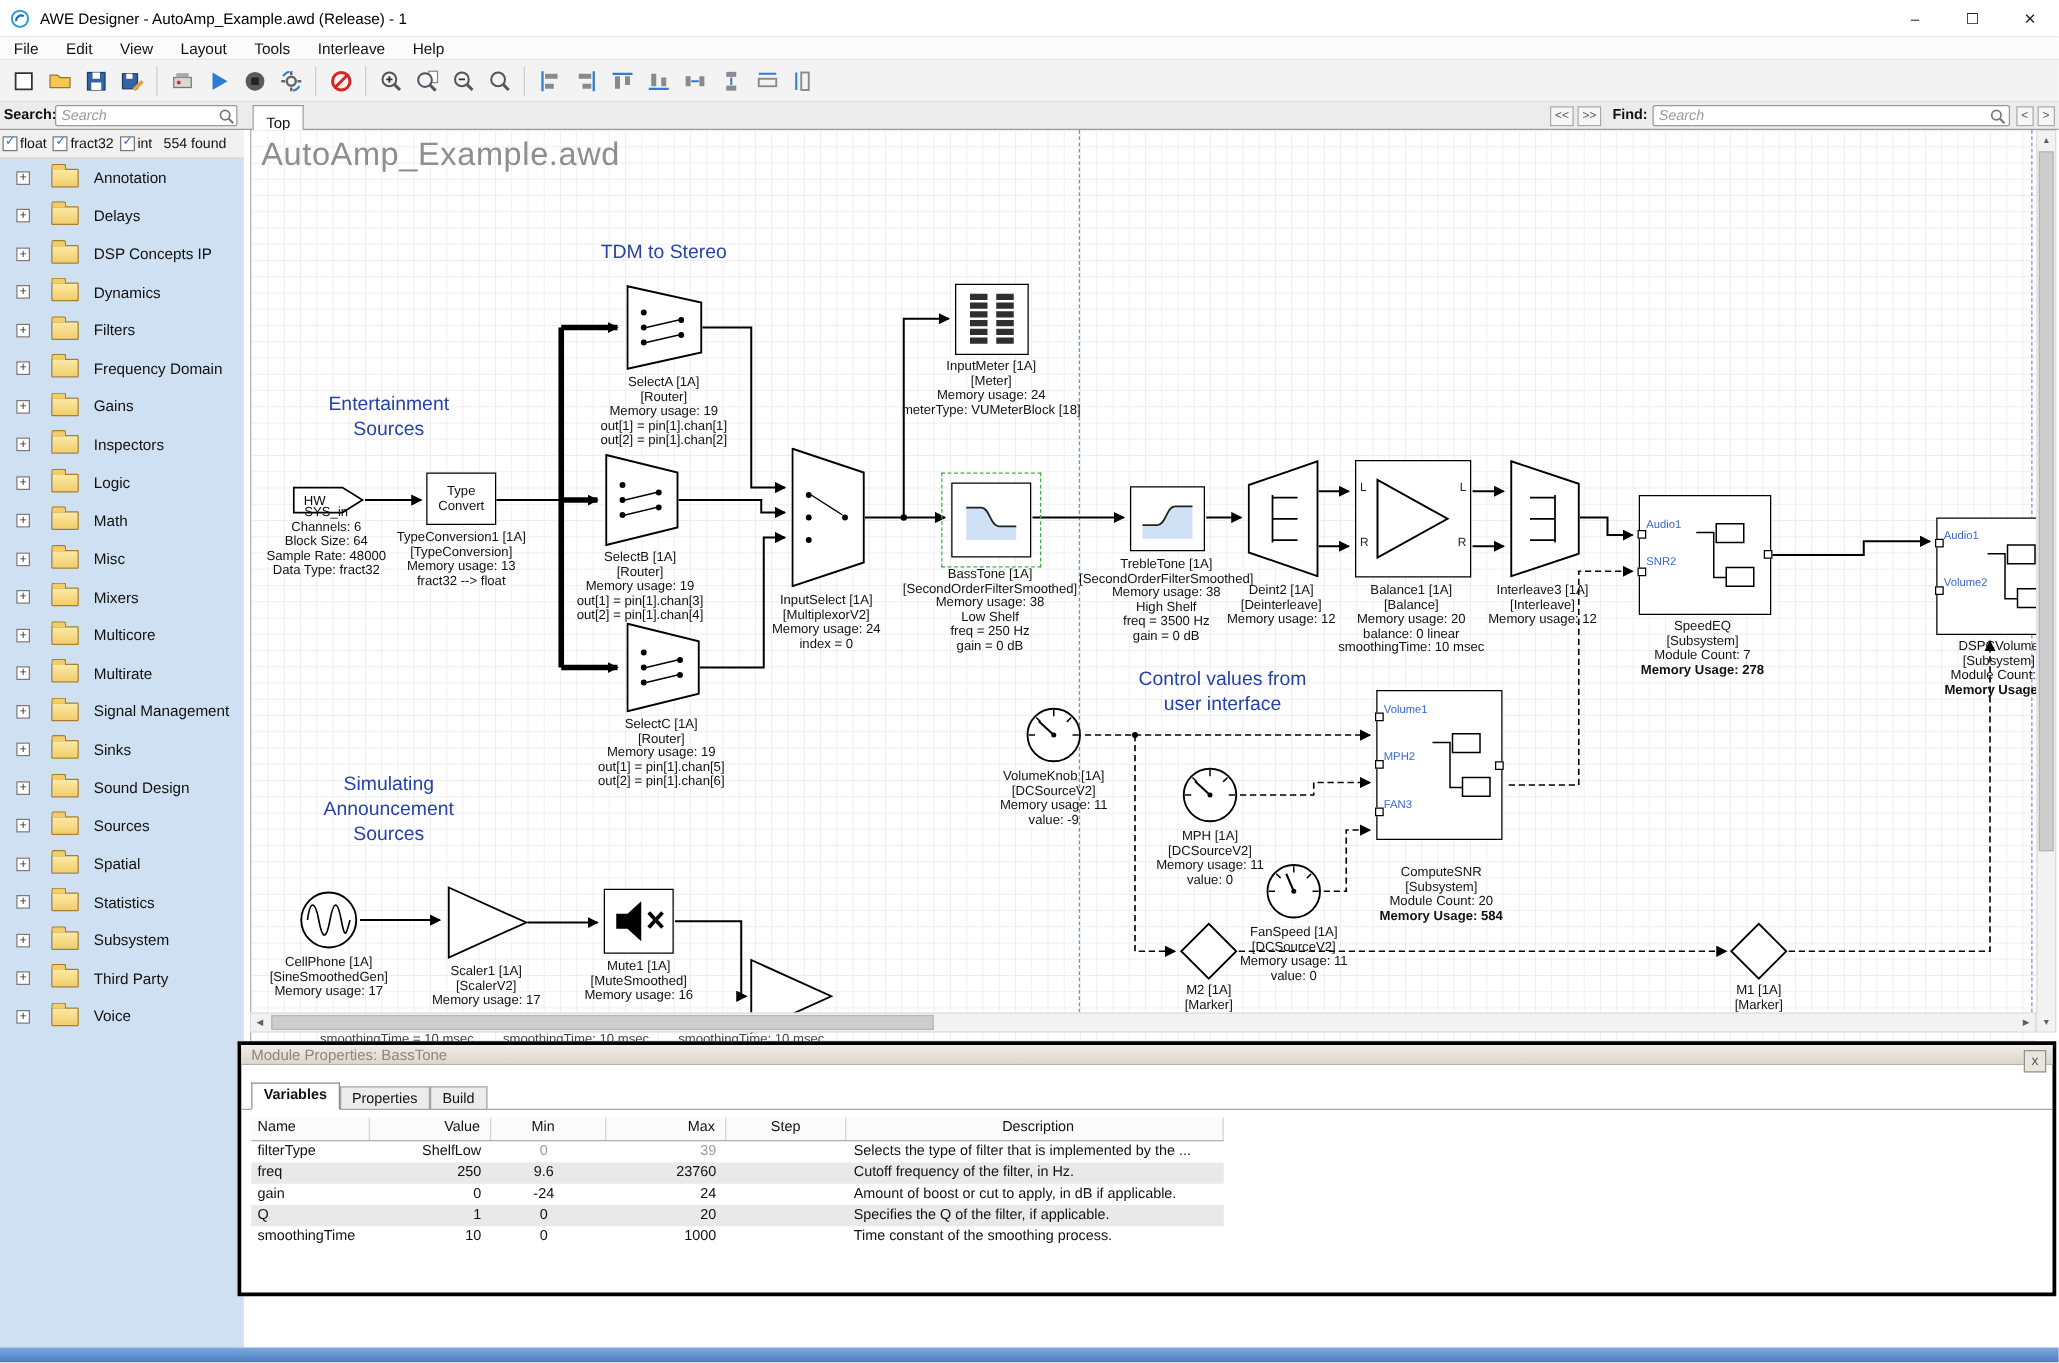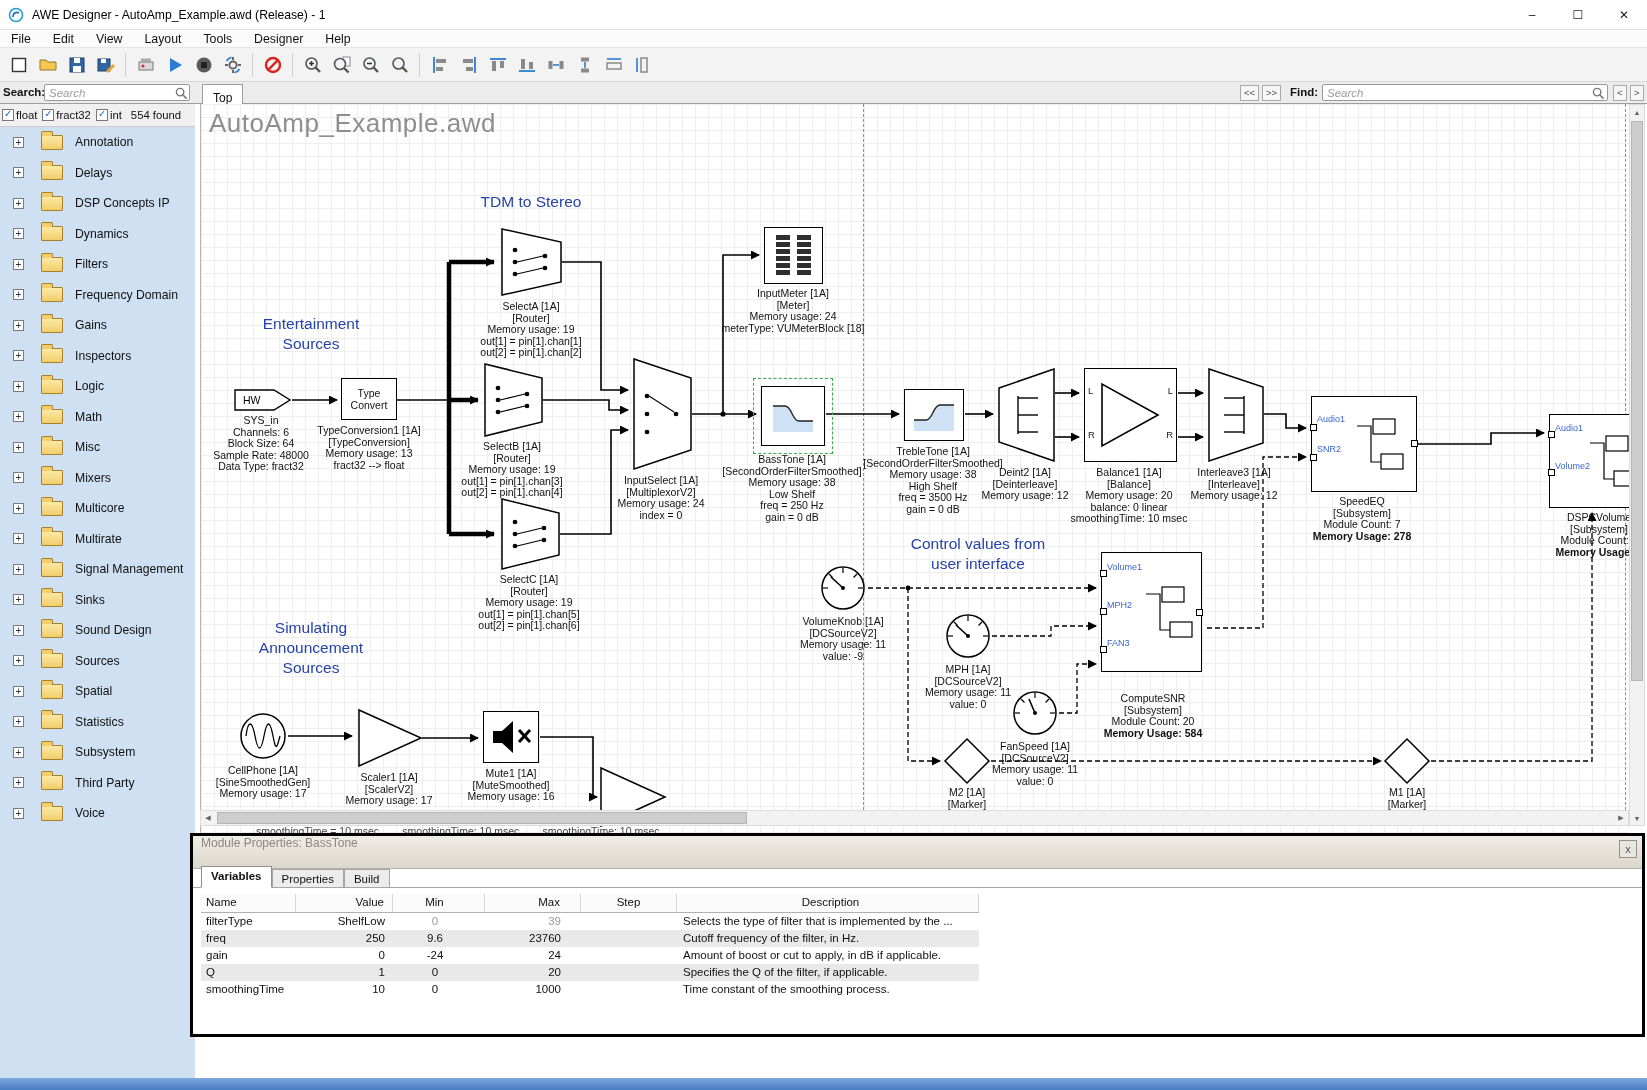--- a/index.html
+++ b/index.html
@@ -87,38 +87,38 @@
 
   
   .hscroll{position:absolute;left:200px;top:810px;width:1429px;height:16px;background:#f2f2f2;border:1px solid #dcdcdc}
   .vscroll{position:absolute;left:1629px;top:104px;width:16px;height:722px;background:#f2f2f2;border:1px solid #dcdcdc}
   .sb-arrow{position:absolute;width:14px;height:14px;background:#f2f2f2;color:#606060;font-size:7px;
     display:flex;align-items:center;justify-content:center}
   .sb-thumb{position:absolute;background:#cdcdcd;border:1px solid #b5b5b5}
 
   
   .props{position:absolute;left:190px;top:833px;width:1455px;height:204px;background:#fff;border:3px solid #000}
-  .props-title{position:absolute;left:0;top:0;right:0;height:33px;background:linear-gradient(#f0ede7,#dcd7cc);
-    border-bottom:1px solid #b5b1a6;display:flex;align-items:flex-start}
+  .props-title{position:absolute;left:0;top:0;right:0;height:16px;background:linear-gradient(#f0ede7,#dcd7cc);
+    border-bottom:1px solid #b5b1a6;display:flex;align-items:flex-end}
   .props-title-text{margin-left:8px;font-size:12px;color:#8b877e}
   .props-close{position:absolute;right:5px;top:4px;width:18px;height:18px;background:#e8e6e0;border:1px solid #979289;
     font-size:11px;line-height:16px;text-align:center;color:#555}
   .ptab-line{position:absolute;left:0;top:51px;width:100%;height:1px;background:#a5a5a5}
   .ptab-row{position:absolute;left:8px;top:30px;height:22px;display:flex;align-items:flex-end}
   .ptab{font-size:11.5px;padding:3px 9px;border:1px solid #a5a5a5;background:#ececec;height:19px;position:relative}
   .ptab.active{background:#fff;height:22px;border-color:#8f8f8f;border-bottom:1px solid #fff;z-index:2;font-weight:bold}
   .ptable{position:absolute;left:8px;top:58px}
   .pthead{display:flex;border-bottom:1px solid #b0b0b0;background:#fbfbfb}
   .pth{font-size:11.5px;padding:2px 0;text-align:center;border-right:1px solid #d5d5d5;height:18px}
   .pth:first-child{text-align:left;padding-left:5px}
   .ptbody .prow{display:flex;height:17px}
   .ptbody .prow:nth-of-type(even){background:#e9e9e9}
   .pc{font-size:11.5px;padding:1.5px 0;overflow:hidden;white-space:nowrap}
   .c1{width:95px;padding-left:5px}.c2{width:97px;text-align:right;padding-right:8px}
-  .c3{width:92px;text-align:center;padding-right:8px}.c4{width:96px;text-align:right;padding-right:20px}
+  .c3{width:92px;text-align:center;padding-right:8px}.c4{width:96px;text-align:right;padding-right:8px}
   .c5{width:96px}.c6{width:302px;padding-left:6px}
   .ptbody .prow:nth-of-type(1) .c3,.ptbody .prow:nth-of-type(1) .c4{color:#9c9c9c}
 
   .bottom-strip{position:absolute;left:0;top:1078px;width:1647px;height:12px;
     background:linear-gradient(#7fa9dd,#4a7cc2)}
   .below-left{position:absolute;left:0;top:1037px;width:190px;height:41px;background:#cfe0f2}
 </style>
 </head>
 <body>
 
@@ -142,21 +142,21 @@
       <span class="menu-item">File</span>
 
       <span class="menu-item">Edit</span>
 
       <span class="menu-item">View</span>
 
       <span class="menu-item">Layout</span>
 
       <span class="menu-item">Tools</span>
 
-      <span class="menu-item">Designer</span>
+      <span class="menu-item">Interleave</span>
 
       <span class="menu-item">Help</span>
     </div>
 
   <div class="toolbar">
     <div class="tb-btn">
         <svg width="20" height="20">
           <rect x="3.5" y="3.5" width="13" height="13" fill="#fff" stroke="#333" stroke-width="1.4"></rect>
         </svg>
       </div>
@@ -526,21 +526,21 @@
     <div class="ann" style="left:110px;top:514px">Simulating
 Announcement
 Sources</div>
     <div class="ann" style="left:777px;top:430px">Control values from
 user interface</div>
 
     <svg class="blk" style="left:33px;top:283px" width="58" height="26">
       <polygon points="1,3 40,3 56,13 40,23 1,23" fill="#fff" stroke="#000" stroke-width="1.4"></polygon>
       <text x="9" y="17" font-size="10.5">HW</text>
     </svg>
-    <div class="cap" style="left:60px;top:311px">SYS_in
+    <div class="cap" style="left:60px;top:301px">SYS_in
 Channels: 6
 Block Size: 64
 Sample Rate: 48000
 Data Type: fract32</div>
 
     <div class="rectblk" style="left:140px;top:274px;width:56px;height:42px">
       <div style="font-size:10.5px;line-height:12px;text-align:center;white-space:pre-line">Type
 Convert</div>
     </div>
     <div class="cap" style="left:168px;top:321px">TypeConversion1 [1A]

